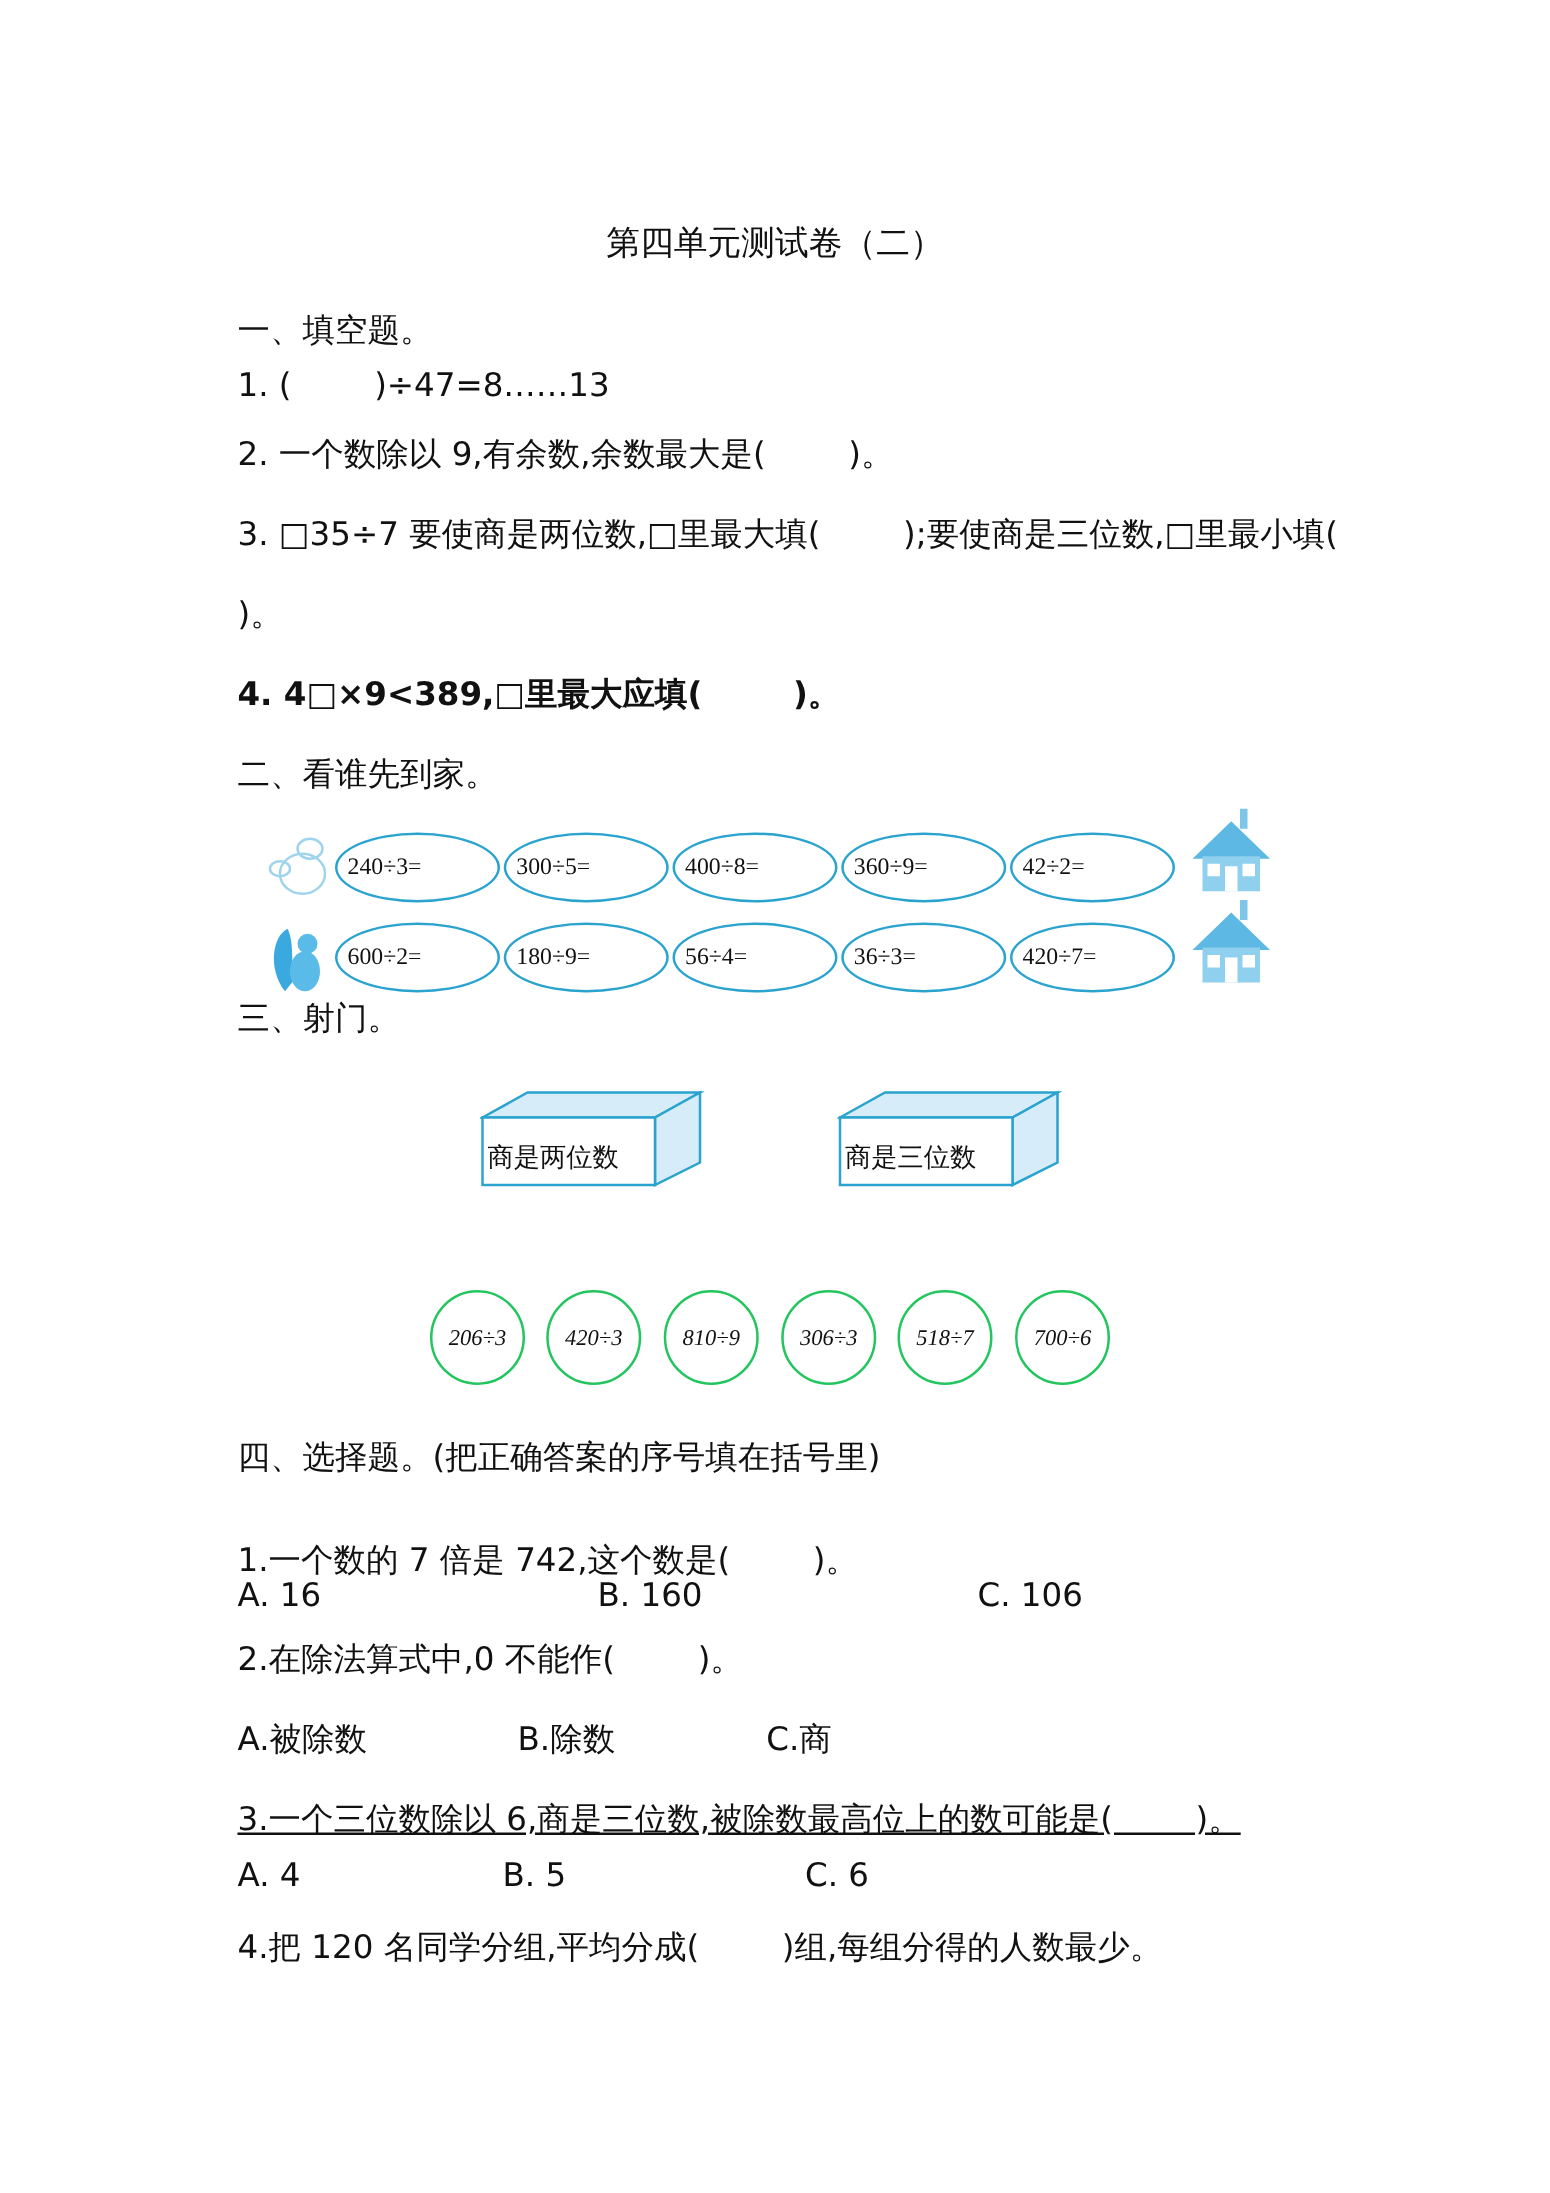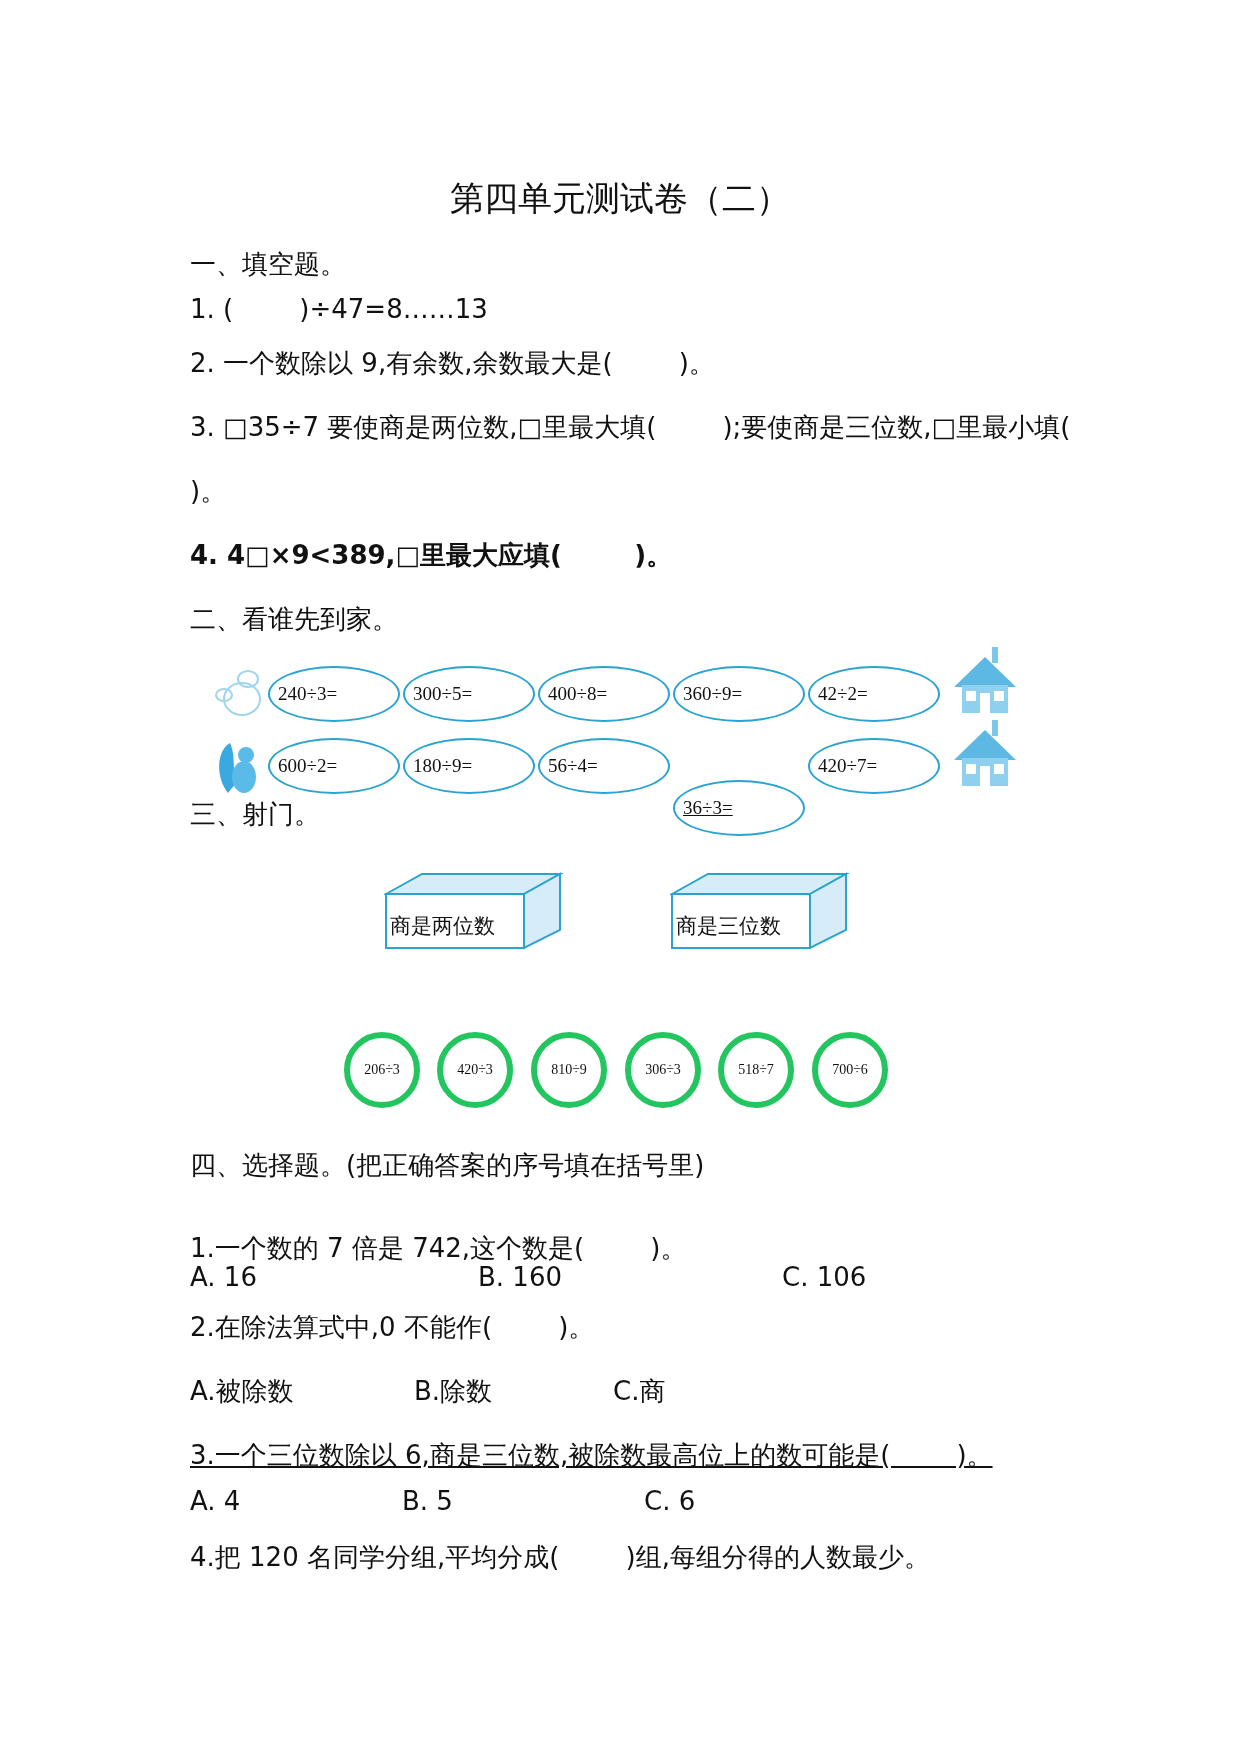--- a/index.html
+++ b/index.html
@@ -1,21 +1,21 @@
 <!DOCTYPE html>
 <html><head>
 <meta charset="utf-8">
 <style>
   html, body { margin:0; padding:0; background:#fff; }
   body { width:1240px; height:1754px; position:relative; font-family:"DejaVu Sans","Liberation Sans",sans-serif; color:#111; overflow:hidden; }
   .abs { position:absolute; white-space:pre; }
-  .title { top:176px; left:0; width:1240px; text-align:center; font-size:34px; }
+  .title { top:176px; left:0; width:1240px; text-align:center; font-size:27px; }
   .line { left:190px; font-size:26px; }
   .oval { position:absolute; width:132px; height:56px; border:2px solid #2aa3cf; border-radius:50%; box-sizing:border-box; display:flex; align-items:center; padding-left:8px; font-family:"Liberation Serif","DejaVu Serif",serif; font-size:19px; color:#111; }
-  .circle { position:absolute; width:76px; height:76px; border:6px solid #22c55e; border-radius:50%; box-sizing:border-box; display:flex; align-items:center; justify-content:center; font-family:"Liberation Serif","DejaVu Serif",serif; font-size:14px; }
+  .circle { position:absolute; width:76px; height:76px; border:2px solid #22c55e; border-radius:50%; box-sizing:border-box; display:flex; align-items:center; justify-content:center; font-family:"Liberation Serif","DejaVu Serif",serif; font-size:18px;font-style:italic; }
   .box { position:absolute; width:180px; height:80px; }
   .box-label { position:absolute; left:6px; top:40px; font-size:21px; font-family:"DejaVu Sans",sans-serif; }
   .icon { position:absolute; }
 </style>
 </head>
 <body>
 
 <div class="abs title">第四单元测试卷（二）</div>
 
 <div class="abs line" style="top:247px;">一、填空题。</div>
@@ -47,21 +47,21 @@
 </svg>
 
 <svg class="icon" style="left:214px;top:735px;" width="48" height="62">
   <path d="M14 58 C0 40 4 14 16 8 C22 20 18 36 22 48 Z" fill="#39a9e0"></path>
   <ellipse cx="30" cy="42" rx="12" ry="16" fill="#5bbbe8"></ellipse>
   <circle cx="32" cy="20" r="8" fill="#5bbbe8"></circle>
 </svg>
 <div class="oval" style="left:268px;top:738px;">600÷2=</div>
 <div class="oval" style="left:403px;top:738px;">180÷9=</div>
 <div class="oval" style="left:538px;top:738px;">56÷4=</div>
-<div class="oval" style="left:673px;top:780px;text-decoration:underline;">36÷3=</div>
+<div class="oval" style="left:673px;top:738px;">36÷3=</div>
 <div class="oval" style="left:808px;top:738px;">420÷7=</div>
 <svg class="icon" style="left:952px;top:718px;" width="66" height="70">
   <rect x="40" y="2" width="6" height="16" fill="#7ec6e8"></rect>
   <polygon points="33,12 2,42 64,42" fill="#5db8e3"></polygon>
   <rect x="10" y="40" width="46" height="28" fill="#8fd0ee"></rect>
   <rect x="28" y="48" width="10" height="20" fill="#fff"></rect>
   <rect x="14" y="46" width="10" height="10" fill="#fff"></rect>
   <rect x="42" y="46" width="10" height="10" fill="#fff"></rect>
 </svg>
 

